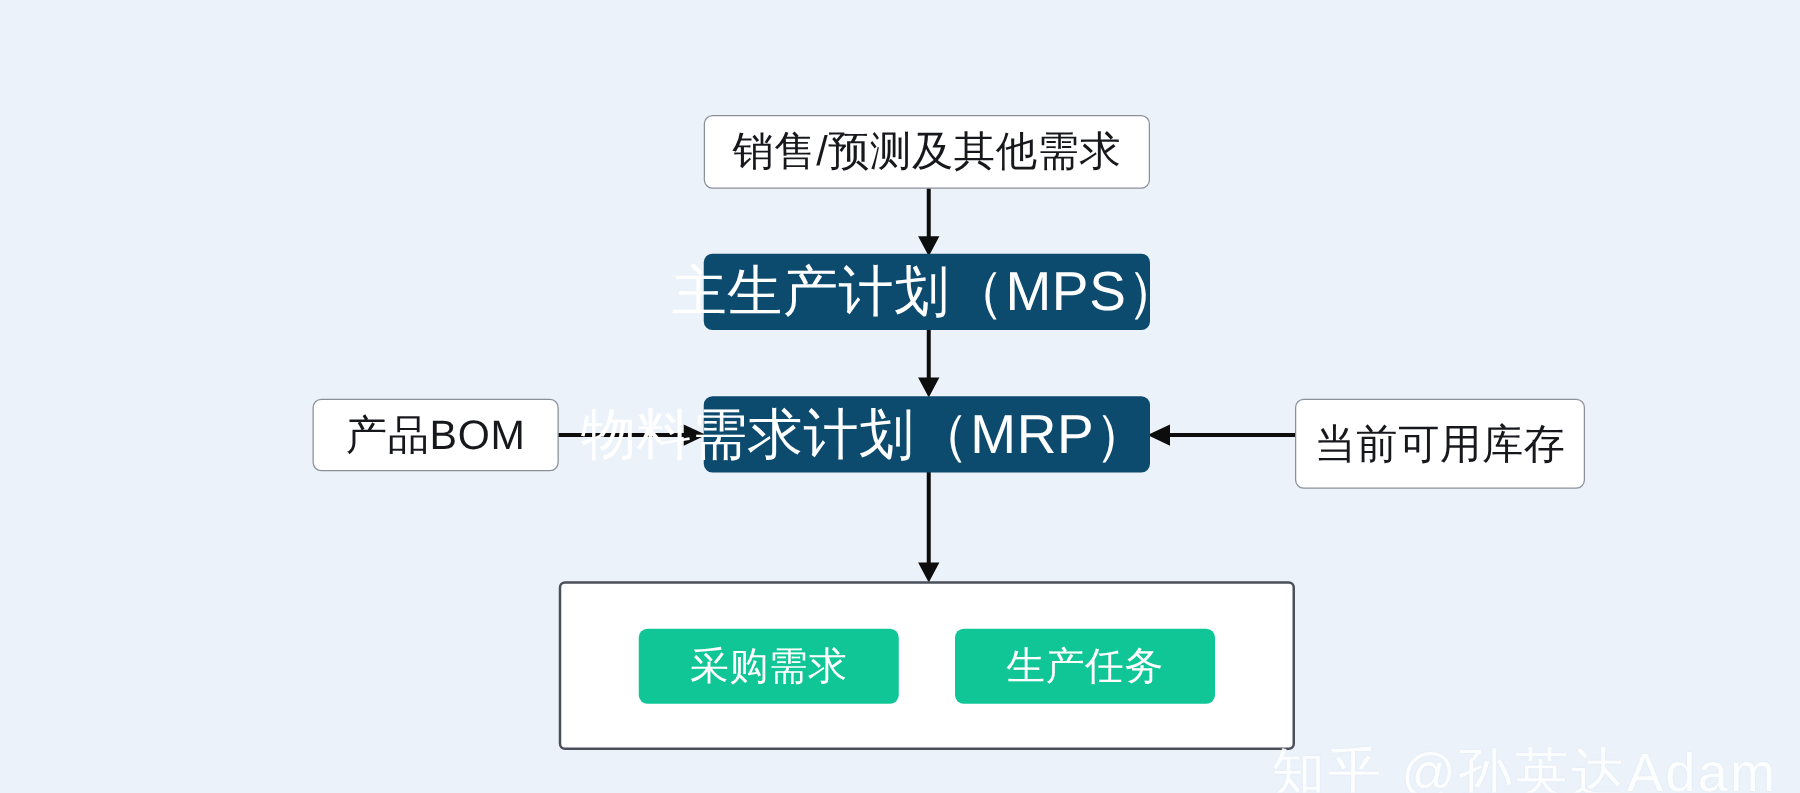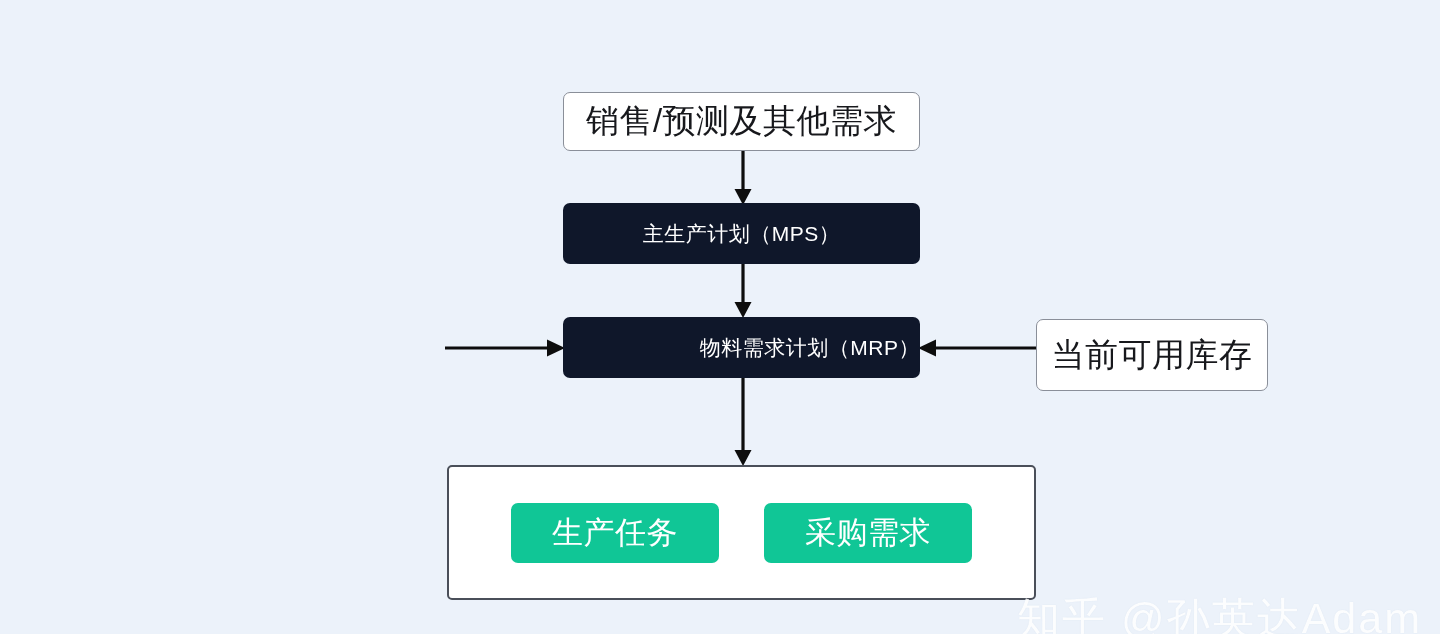--- a/index.html
+++ b/index.html
@@ -34,25 +34,25 @@
   .node-plain {
     background: #ffffff;
     border: 1.6px solid #8a8f99;
     border-radius: 7px;
     color: #17181c;
     font-size: 33px;
     font-weight: 400;
   }
 
   .node-green {
-    background: #0f172a;
+    background: #0c4a6e;
     border: none;
     border-radius: 7px;
     color: #ffffff;
-    font-size: 21px;
+    font-size: 44px;
     font-weight: 400;
   }
 
   
   .outcome-container {
     position: absolute;
     box-sizing: border-box;
     background: #ffffff;
     border: 2px solid #4a4f59;
     border-radius: 5px;
@@ -146,29 +146,32 @@
   </div>
 
   <div class="node node-green" style="left:563px; top:175px; width:357px; height:61px;">
     <span>主生产计划（MPS）</span>
   </div>
 
   <div class="node node-green" style="left:563px; top:289px; width:357px; height:61px;justify-content:flex-end;">
     <span>物料需求计划（MRP）</span>
   </div>
 
+  <div class="node node-plain" style="left:250px; top:291px; width:197px; height:58px;">
+    <span>产品BOM</span>
+  </div>
 
   <div class="node node-plain" style="left:1036px; top:291px; width:232px; height:72px;">
     <span>当前可用库存</span>
   </div>
 
   <div class="outcome-container" style="left:447px; top:437px; width:589px; height:135px;">
     <div class="chip">
-      <span>生产任务</span>
+      <span>采购需求</span>
     </div>
     <div class="chip">
-      <span>采购需求</span>
+      <span>生产任务</span>
     </div>
   </div>
 
   <div class="watermark">知乎 @孙英达Adam</div>
 
 </div>
 
 </body></html>

